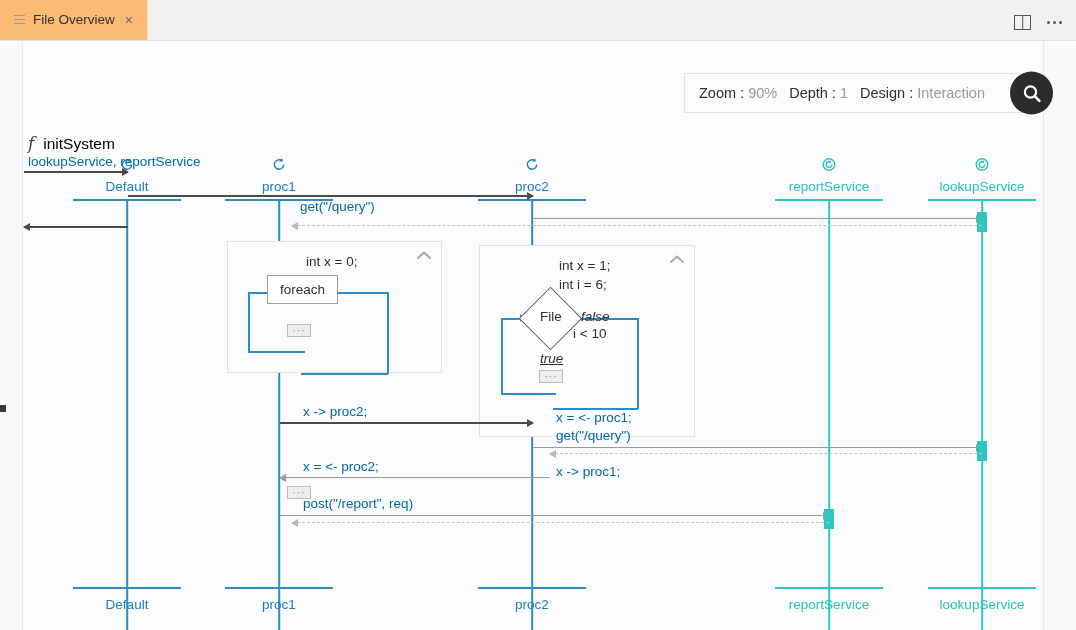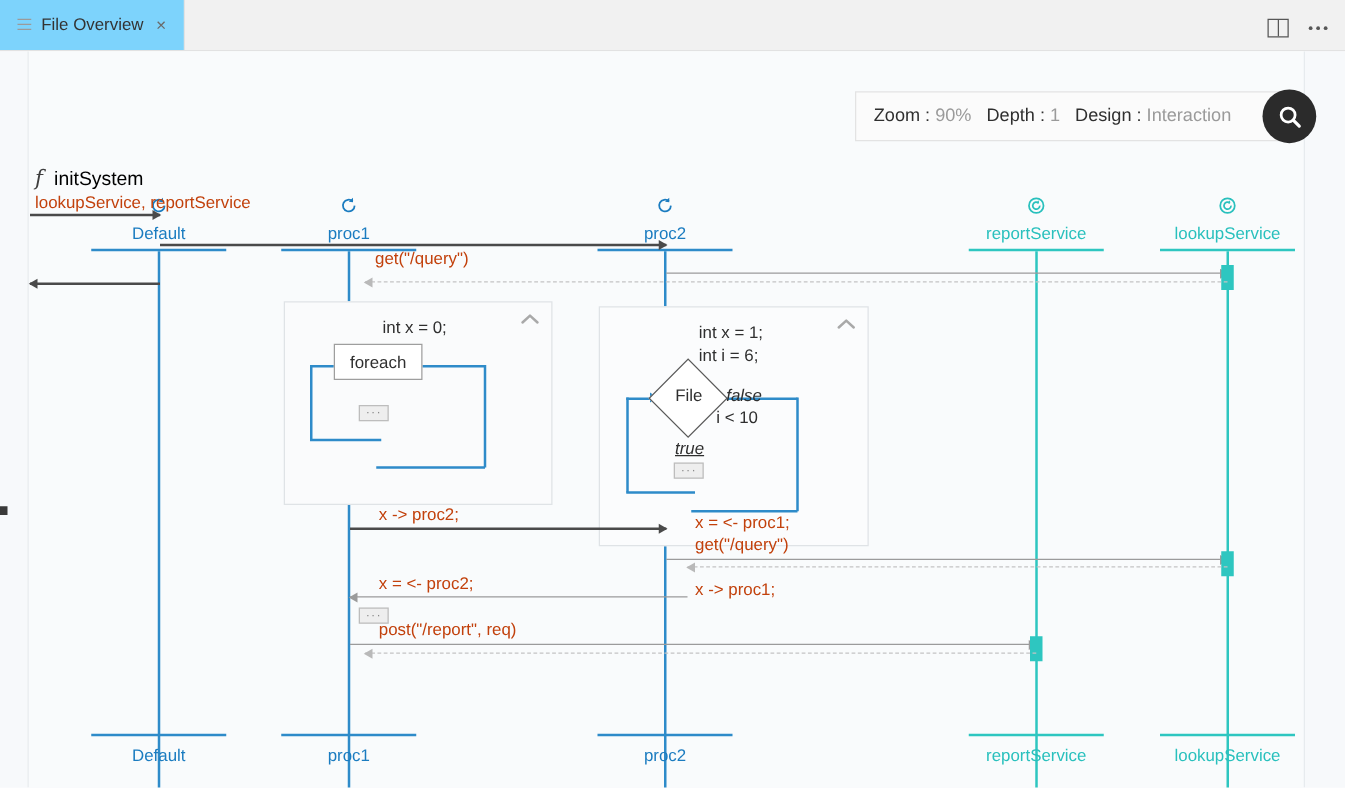--- a/index.html
+++ b/index.html
@@ -14,21 +14,21 @@
 
   
   .tabbar {
     position:absolute; left:0; top:0; width:1076px; height:41px;
     background:#f1f1f1; border-bottom:1px solid #e2e2e2;
     display:flex; align-items:flex-end;
   }
   .tab {
     display:flex; align-items:center; gap:8px;
     height:41px; padding:0 12px 0 14px;
-    background:#7dd3fc; border-right:1px solid #e2e2e2;
+    background:#fdba74; border-right:1px solid #e2e2e2;
     font-size:13.5px; color:#333; position:relative;
   }
   .tab .hamburger { display:inline-flex; flex-direction:column; gap:2.5px; }
   .tab .hamburger i { display:block; width:11px; height:1.4px; background:#9a9a9a; }
   .tab-label { white-space:nowrap; }
   .tab-close { font-size:14px; color:#6a6a6a; line-height:1; padding:2px 2px; cursor:pointer; }
   .tabbar-right { margin-left:auto; display:flex; align-items:center; gap:16px; padding:0 14px 10px 0; }
   .icon-split { width:17px; height:15px; border:1.6px solid #575757; position:relative; }
   .icon-split:after { content:""; position:absolute; left:50%; top:0; width:1.6px; height:100%; background:#575757; transform:translateX(-50%); }
   .icon-dots { display:flex; gap:3px; }
@@ -85,21 +85,21 @@
   
   .msg { position:absolute; height:1.5px; background:#4a4a4a; }
   .msg.light { background:#9b9b9b; height:1.2px; }
   .msg.dashed { background:none; border-top:1.4px dashed #c3c3c3; height:0; }
   .arrowhead { position:absolute; top:50%; width:0; height:0; }
   .ah-r { right:-1px; transform:translateY(-50%); border-left:7px solid #4a4a4a; border-top:4px solid transparent; border-bottom:4px solid transparent; }
   .ah-l { left:-1px; transform:translateY(-50%); border-right:7px solid #4a4a4a; border-top:4px solid transparent; border-bottom:4px solid transparent; }
   .ah-r.light { border-left-color:#9b9b9b; }
   .ah-l.light { border-right-color:#9b9b9b; }
   .ah-l.dash { border-right-color:#b9b9b9; top:0; transform:translateY(-50%); }
-  .msg-label { position:absolute; font-size:13.5px; color:#c2410c; white-space:nowrap; }
+  .msg-label { position:absolute; font-size:13.5px; color:#0369a1; white-space:nowrap; }
 
   
   .act { position:absolute; width:10px; background:#2ec6c0; }
 
   
   .frag { position:absolute; background:#fafbfc; border:1px solid #dfe3e6; }
   .frag.white { background:#fbfcfd; }
   .frag-chevron { position:absolute; right:8px; top:6px; width:18px; height:14px; cursor:pointer; }
   .frag-stmt { position:absolute; font-size:13.5px; color:#2f2f2f; white-space:nowrap; }
   .box-node {
@@ -251,21 +251,21 @@
     <div class="msg light" style="left:533px; top:177px; width:449px;">
       <span class="arrowhead ah-r light"></span>
     </div>
     <div class="msg-label" style="left:300px; top:158px;">get("/query")</div>
     <div class="act" style="left:977px; top:171px; height:20px;"></div>
 
     <div class="msg dashed" style="left:292px; top:184px; width:690px;">
       <span class="arrowhead ah-l dash"></span>
     </div>
 
-    <div class="frag" style="left:227px; top:200px; width:215px; height:163px;">
+    <div class="frag" style="left:227px; top:200px; width:215px; height:132px;">
       <span class="frag-chevron">
         <svg width="18" height="14" viewBox="0 0 18 14">
             <path d="M3 10 L9 4.5 L15 10" fill="none" stroke="#a9a9a9" stroke-width="2" stroke-linecap="round" stroke-linejoin="round"></path>
           </svg>
       </span>
       <span class="frag-stmt" style="left:78px; top:12px;">int x = 0;</span>
 
       <span class="flow flow-v" style="left:20px; top:50px; height:60px;"></span>
       <span class="flow flow-h" style="left:20px; top:109px; width:57px;"></span>
       <span class="flow flow-h" style="left:20px; top:50px; width:23px;"></span>

